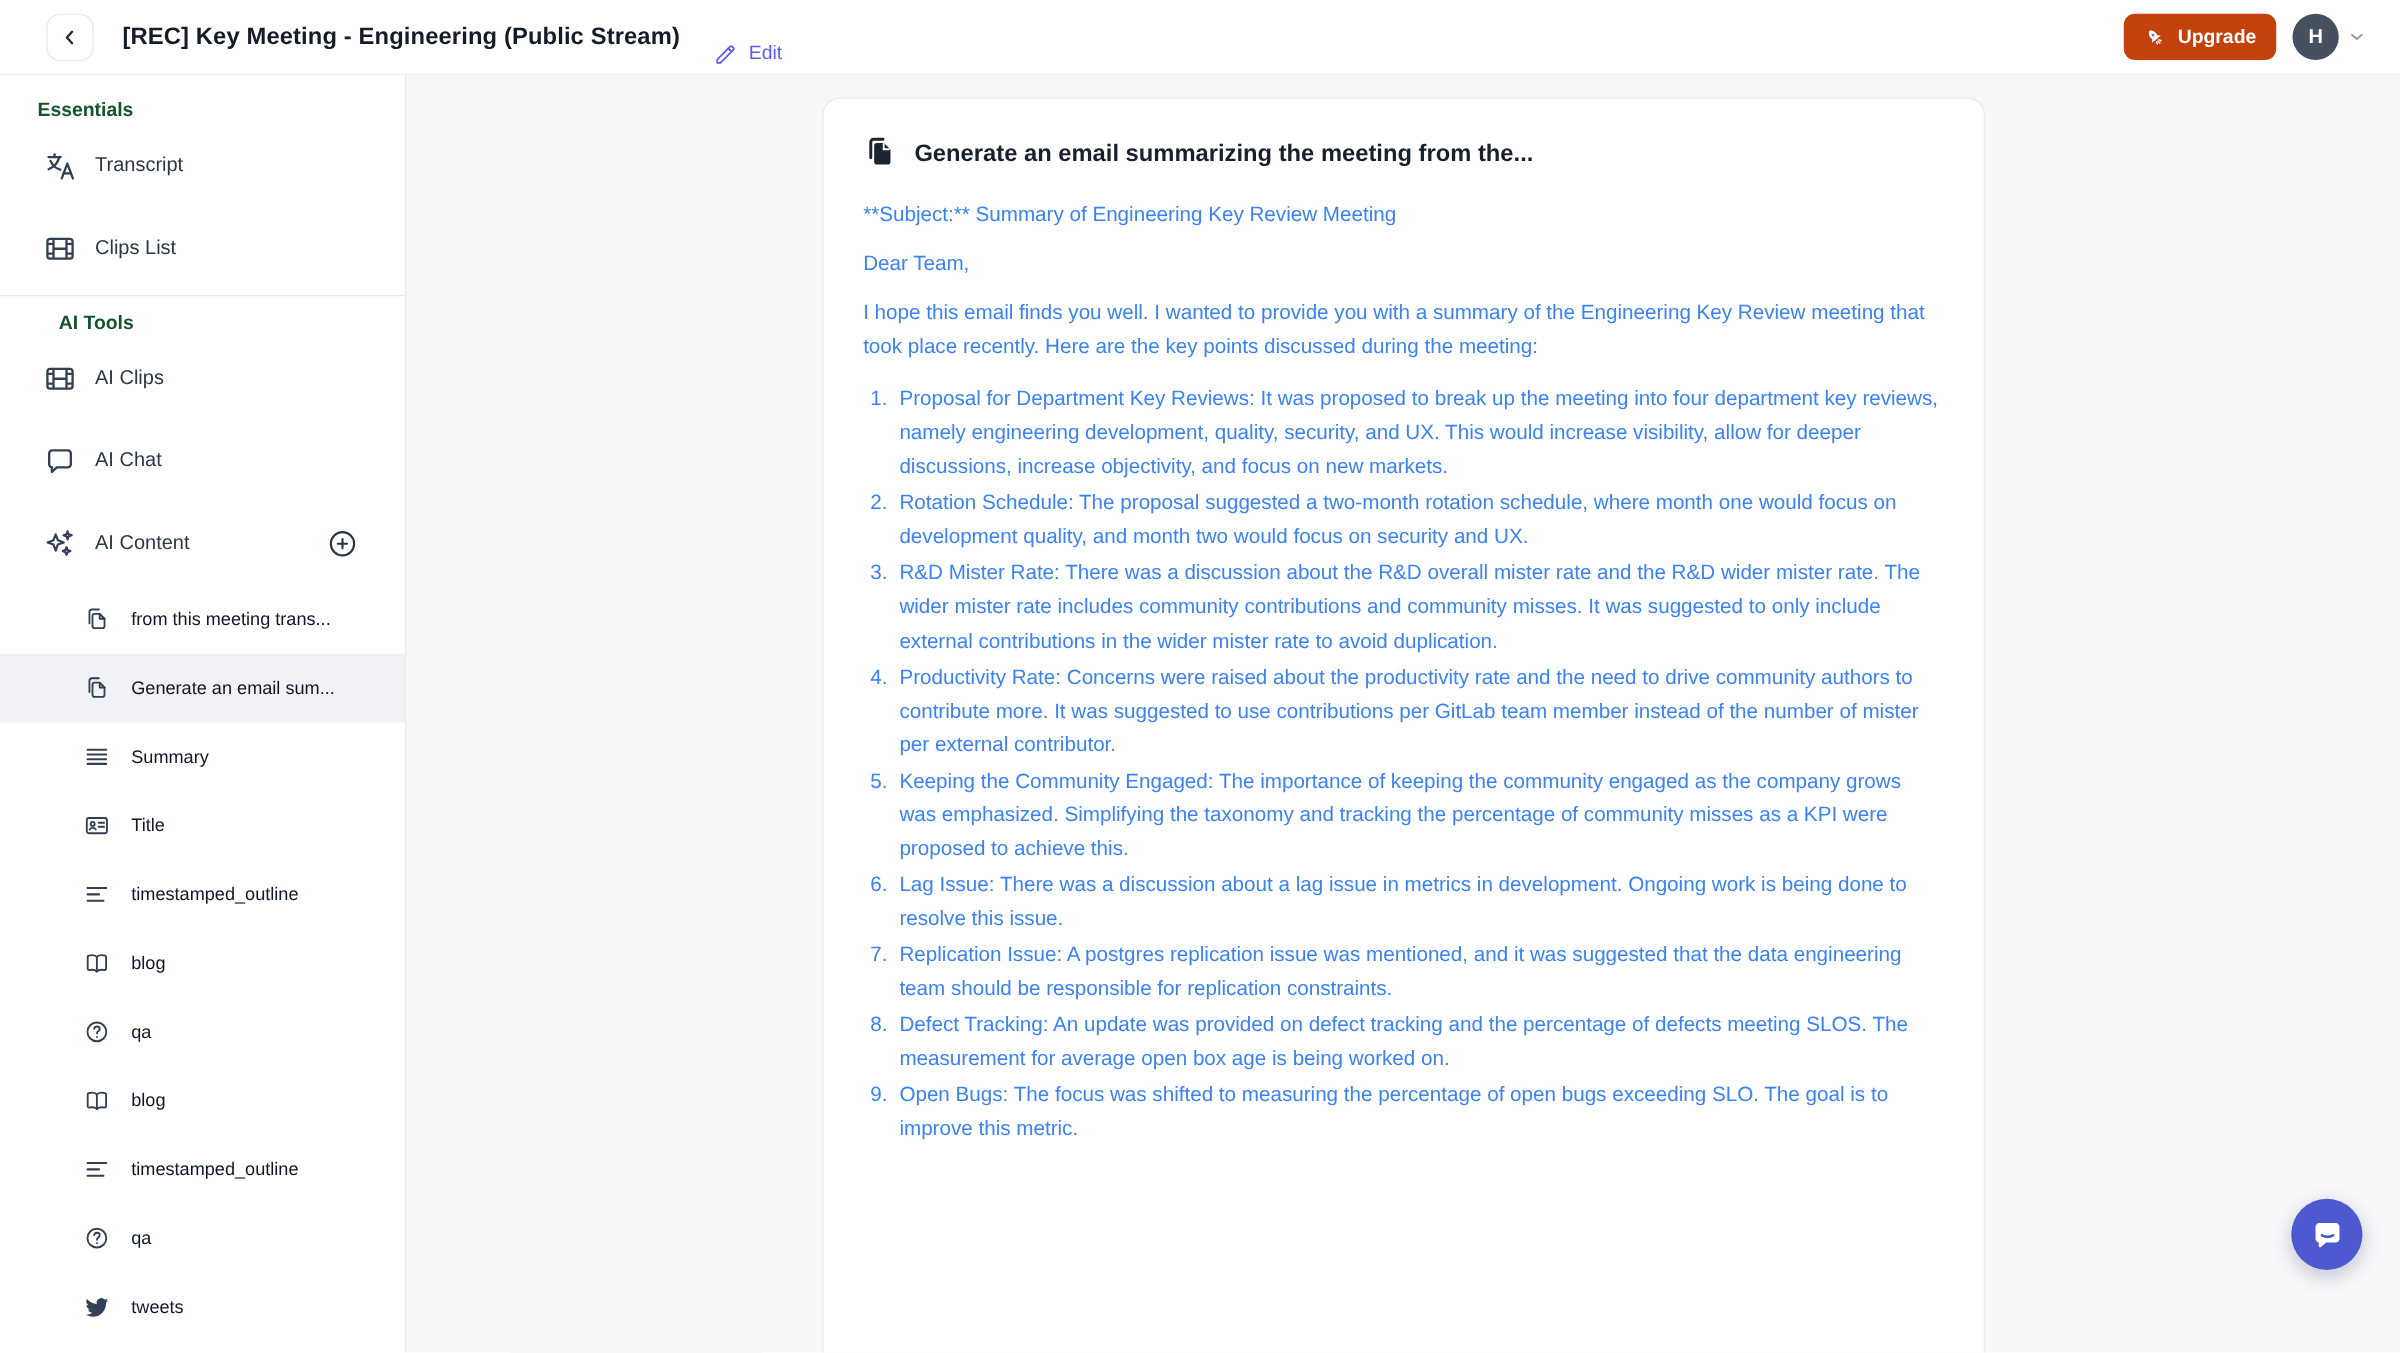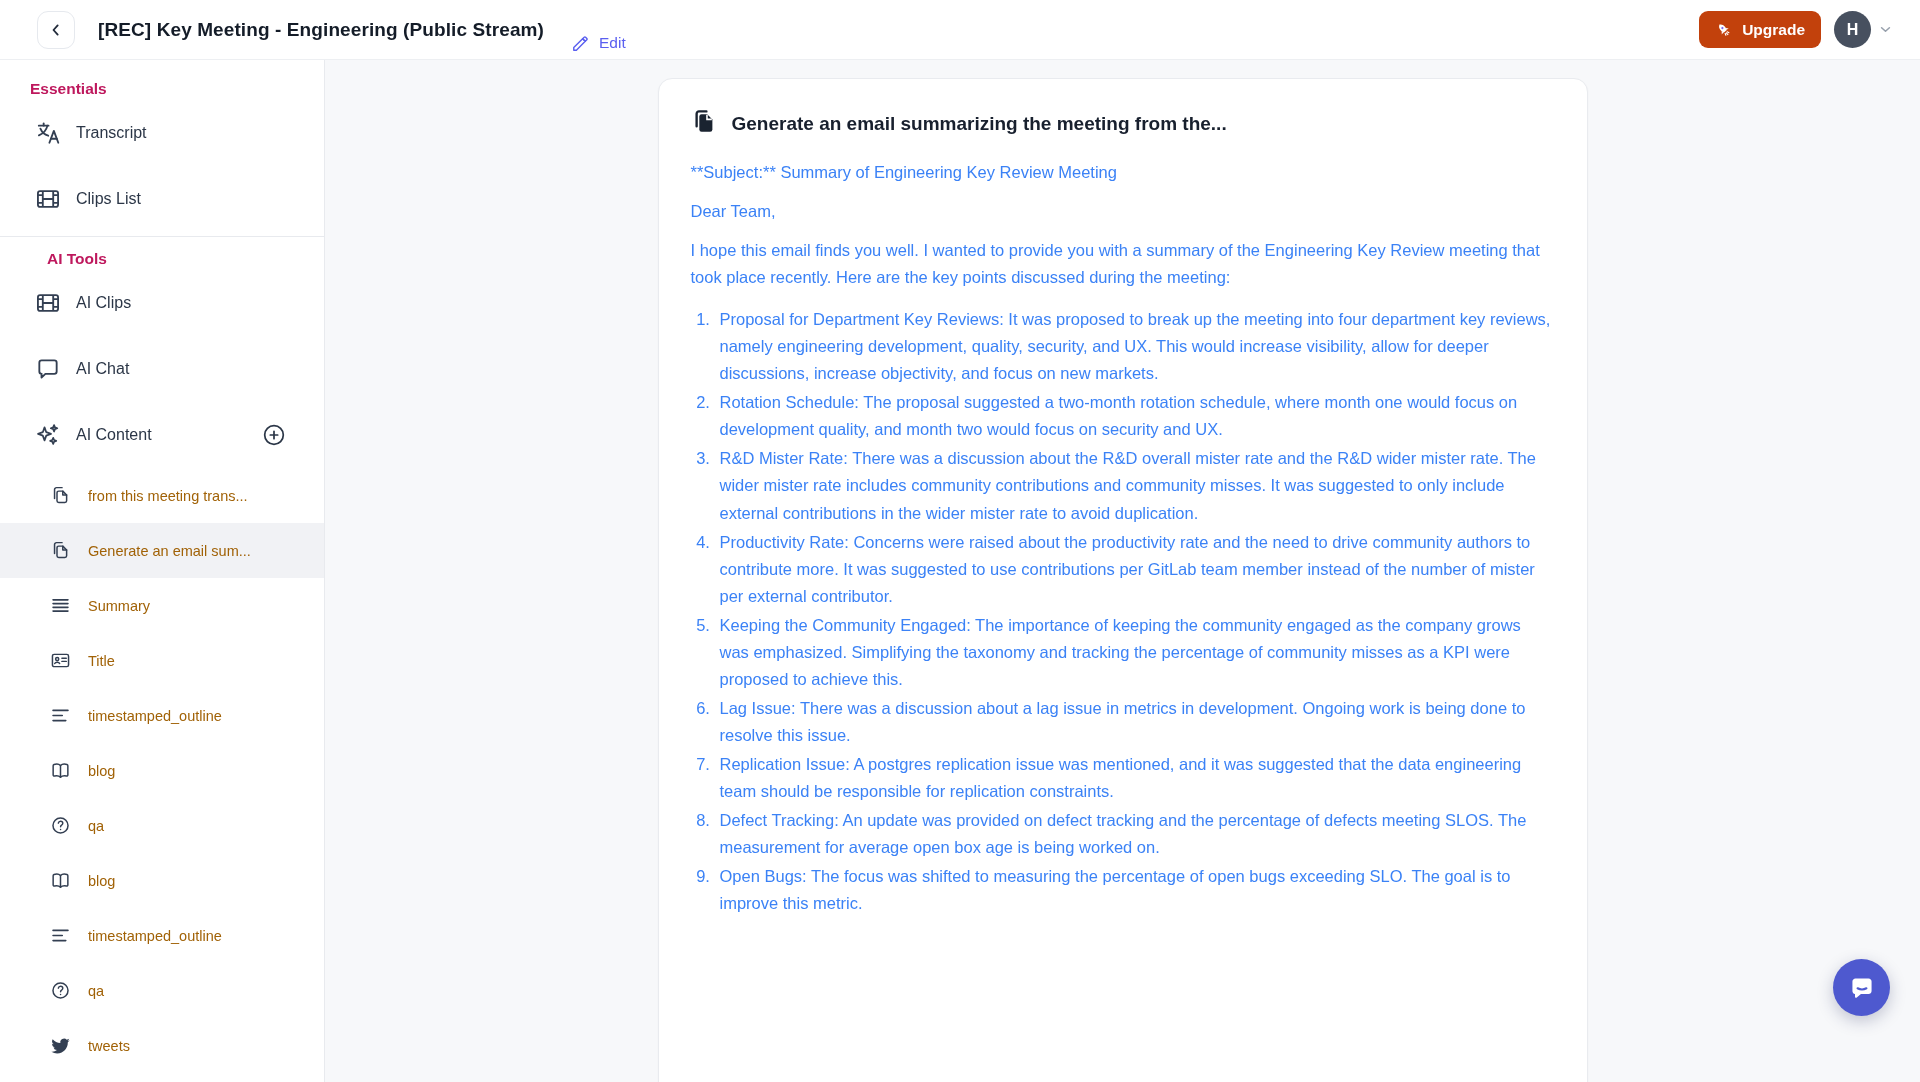--- a/index.html
+++ b/index.html
@@ -35,35 +35,35 @@
   .avatar {
     width:37px; height:37px; border-radius:50%; background:#47505f; color:#fff;
     font-size:16px; font-weight:700; display:flex; align-items:center; justify-content:center;
   }
 
   
   .sidebar {
     position:absolute; top:60px; left:0; bottom:0; width:325px; background:#fff;
     border-right:1px solid #e8eaee; overflow:hidden;
   }
-  .section-label { margin:20px 0 2px; padding:0 24px 0 30px; font-size:15.5px; font-weight:600; color:#be185d; }
+  .section-label { margin:20px 0 2px; padding:0 24px 0 30px; font-size:15.5px; font-weight:600; color:#14532d; }
   .section-label.second { margin-top:13px;padding-left:47px; }
   .nav-item {
     display:flex; align-items:center; height:66px; padding-left:35px; gap:15px;
     font-size:16px; font-weight:500; color:#2b3647; cursor:pointer;
   }
   .nav-item .ic { width:26px; height:26px; flex:none; color:#333f52; }
   .sidebar-divider { border:none; border-top:1px solid #e8eaee; margin:4px 0; }
   .plus-btn {
     margin-left:auto; margin-right:37px; width:26px; height:26px; color:#2b3647;
     background:none; border:none; padding:0; cursor:pointer;
   }
   .sub-item {
-    display:flex; align-items:center; height:55px; padding-left:50px; gap:17px;
-    font-size:14.5px; font-weight:500; color:#a16207; cursor:pointer;
+    display:flex; align-items:center; height:55px; padding-left:67px; gap:17px;
+    font-size:14.5px; font-weight:500; color:#0f172a; cursor:pointer;
   }
   .sub-item .ic { width:21px; height:21px; flex:none; color:#333f52; }
   .sub-item.selected { background:#f1f2f5; }
 
   
   .main {
     position:absolute; top:60px; left:325px; right:0; bottom:0;
     background:#f7f8fa; overflow:hidden;
   }
   .card {

